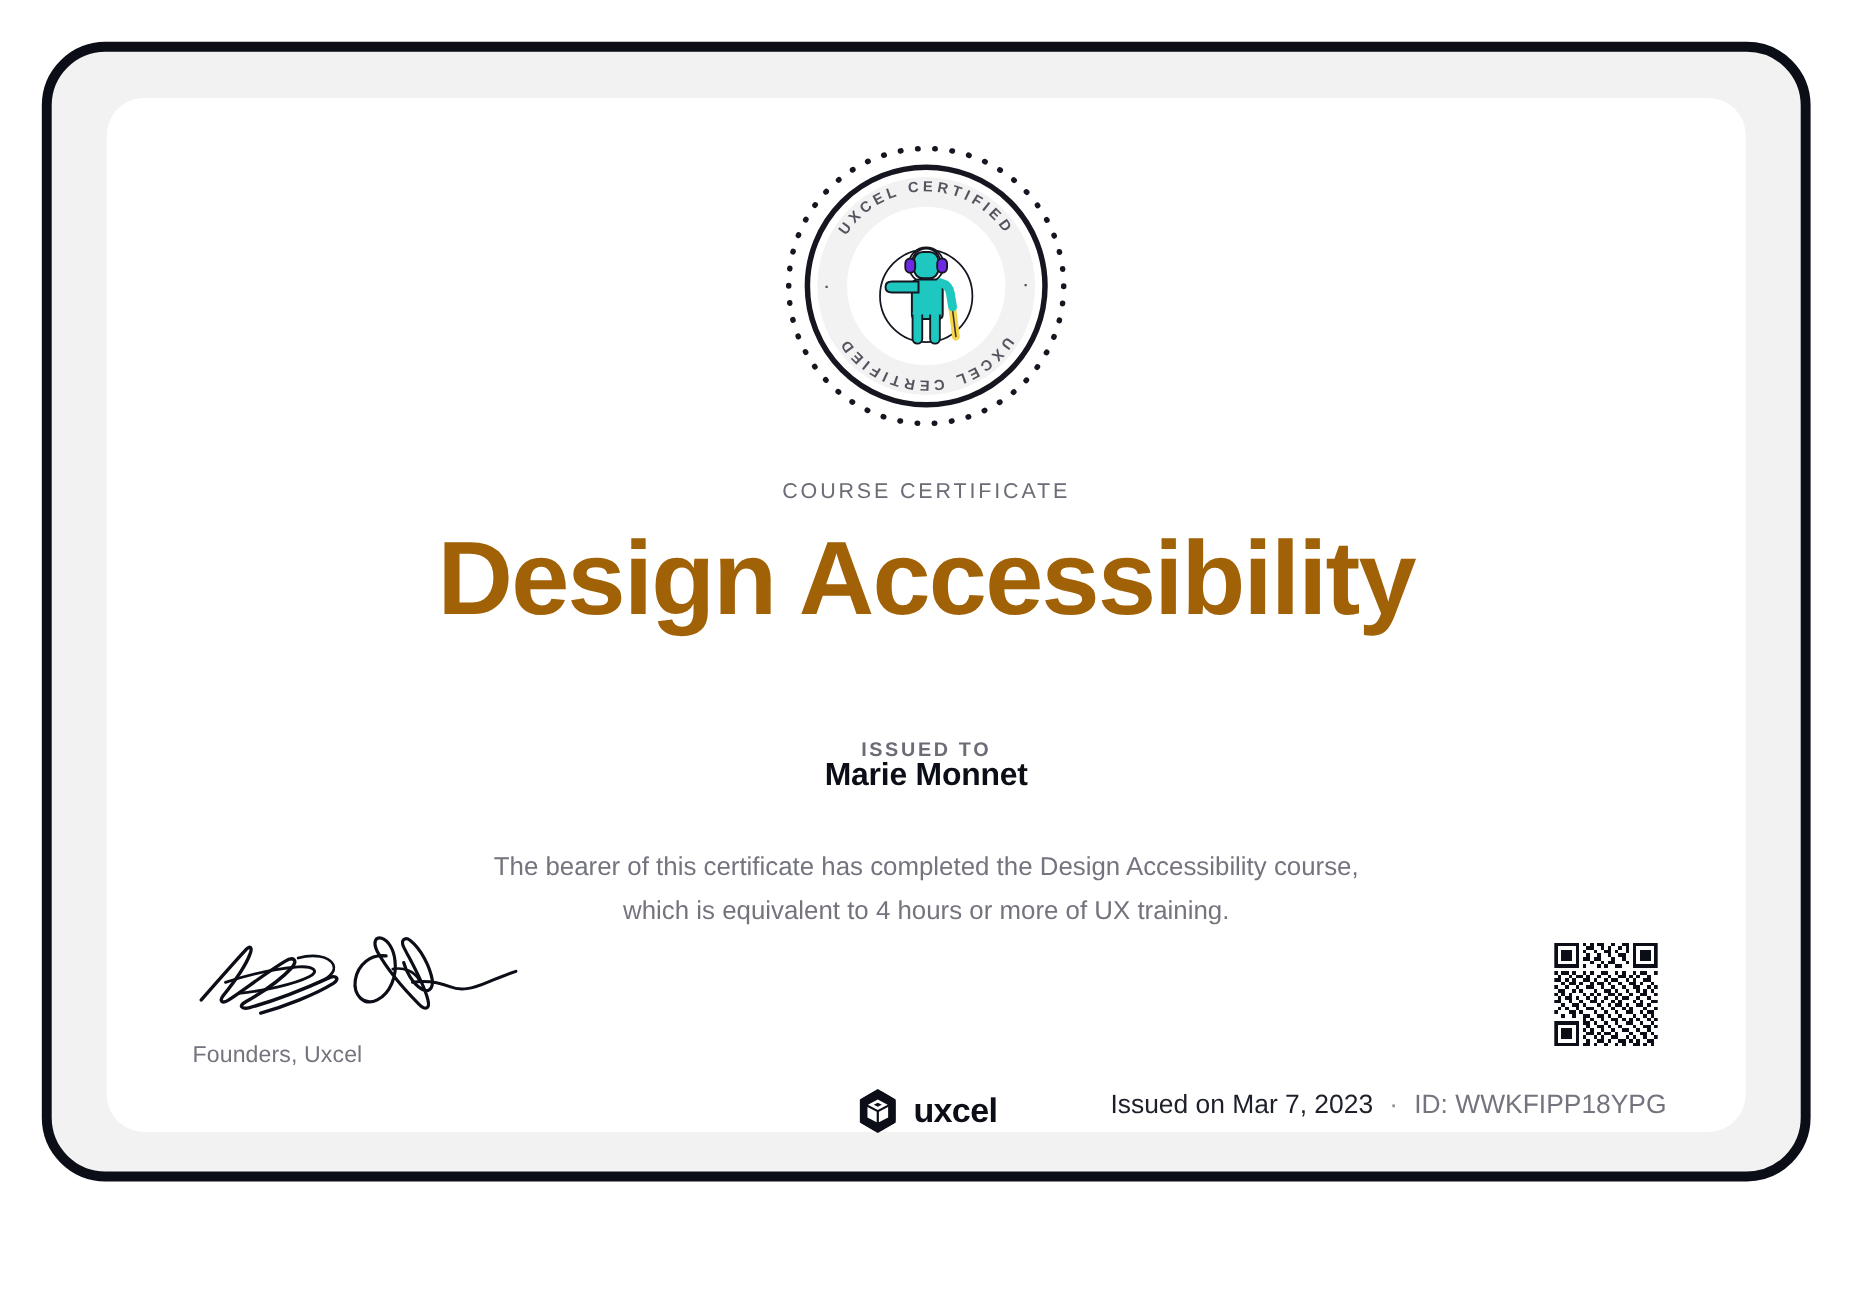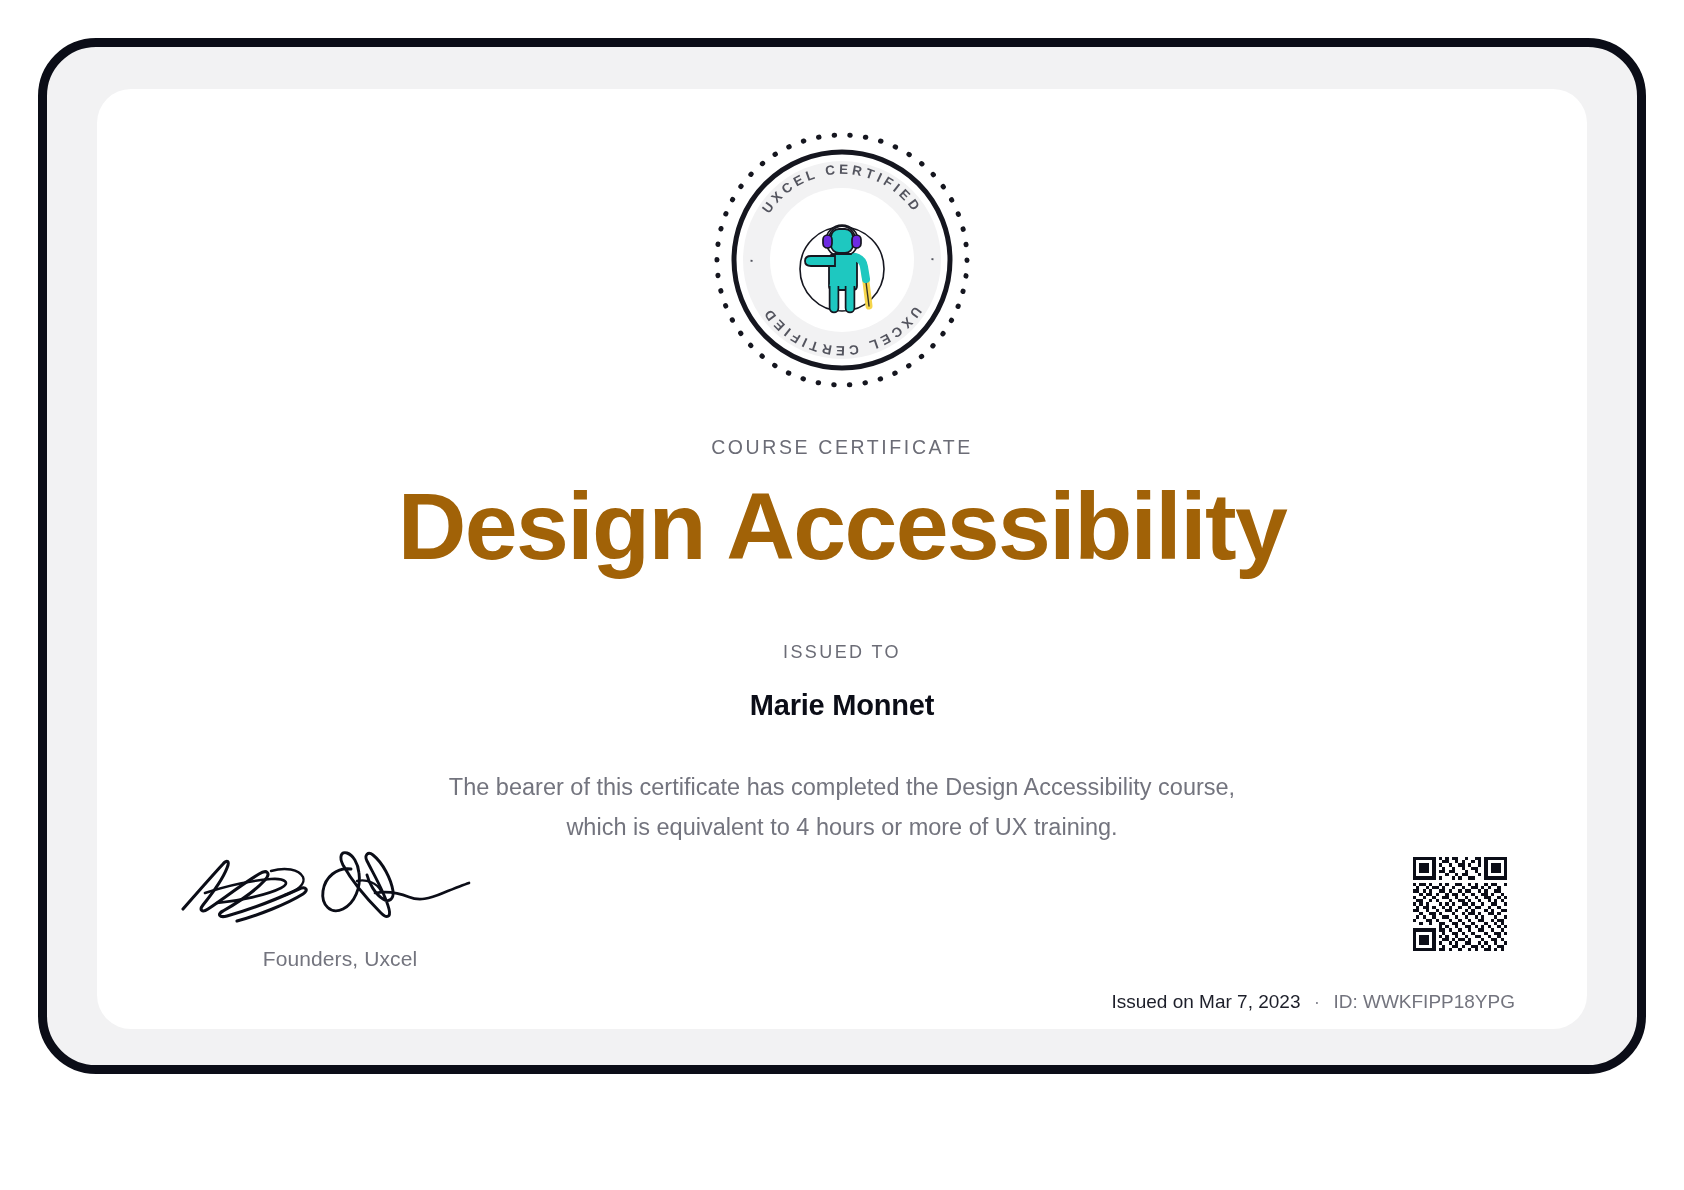--- a/index.html
+++ b/index.html
@@ -51,21 +51,21 @@
   .eyebrow {
     position: absolute;
     left: 0; right: 0;
     text-align: center;
     color: #6b6c76;
     font-size: 19.5px;
     font-weight: normal;
     letter-spacing: 2.6px;
   }
   .eyebrow.course { top: 347px; }
-  .eyebrow.issued { top: 553px; font-size: 18px; letter-spacing: 2.4px; font-weight: normal; }
+  .eyebrow.issued { top: 582px; font-size: 18px; letter-spacing: 2.4px; font-weight: bold; }
 
   .course-title {
     position: absolute;
     left: 0; right: 0;
     top: 388px;
     text-align: center;
     color: #a16207;
     font-size: 95px;
     font-weight: bold;
     letter-spacing: -1.6px;
@@ -101,21 +101,20 @@
     left: 78px;
     top: 758px;
     width: 330px;
   }
   .sig-art { width: 300px; height: 82px; display: block; }
   .sig-caption {
     margin-top: 18px;
     color: #73747e;
     font-size: 21px;
     letter-spacing: 0.1px;
-    text-align: center;
   }
 
   .brand {
     position: absolute;
     left: 0; right: 0;
     top: 900px;
     display: flex;
     justify-content: center;
     align-items: center;
     gap: 11px;
@@ -125,21 +124,21 @@
     color: #0b0d17;
     font-size: 31px;
     font-weight: bold;
     letter-spacing: -0.6px;
   }
 
   .issue-info {
     position: absolute;
     right: 72px;
     top: 902px;
-    font-size: 19px;
+    font-size: 24px;
     white-space: nowrap;
     text-align: right;
   }
   .issue-info .on-date { color: #1d1f2a; }
   .issue-info .dot-sep { color: #8b8c95; padding: 0 8px; }
   .issue-info .cert-id { color: #73747e; }
 
   .qr {
     position: absolute;
     right: 80px;
@@ -249,20 +248,39 @@
           <g fill="none" stroke="#0b0d17" stroke-linecap="round" stroke-linejoin="round">
 
             <path d="M 176 22 C 162 20 150 30 148 44 C 146 58 156 68 168 62 C 180 56 186 40 184 26 C 183 16 178 8 172 6 C 166 4 164 10 168 18 C 178 36 196 56 206 66 C 212 72 216 70 214 62 C 210 46 198 26 192 14 C 189 8 193 4 198 8 C 208 16 216 32 218 44 C 219 52 214 56 208 52 C 200 47 194 36 192 28" stroke-width="2.9"></path>
             <path d="M 200 46 C 212 44 224 46 234 50 C 244 54 254 52 268 46 C 278 42 288 38 294 36" stroke-width="2.7"></path>
             <path d="M 182 34 C 192 32 202 36 206 44" stroke-width="2.3"></path>
           </g>
         </svg>
         <div class="sig-caption">Founders, Uxcel</div>
       </div>
 
+      <div class="brand">
+        <svg class="brand-mark" viewBox="0 0 42 42" aria-hidden="true">
+          <path d="M 21 1 L 37.3 10.5 L 37.3 31.5 L 21 41 L 4.7 31.5 L 4.7 10.5 Z" fill="#0b0d17" rx="4"></path>
+          <path d="M 21 2.6 C 23 2.6 24.6 3.4 26 4.2 L 34.6 9.2 C 36.4 10.3 37 11.6 37 13.6
+                   L 37 28.4 C 37 30.4 36.4 31.7 34.6 32.8 L 26 37.8 C 24.6 38.6 23 39.4 21 39.4
+                   C 19 39.4 17.4 38.6 16 37.8 L 7.4 32.8 C 5.6 31.7 5 30.4 5 28.4
+                   L 5 13.6 C 5 11.6 5.6 10.3 7.4 9.2 L 16 4.2 C 17.4 3.4 19 2.6 21 2.6 Z" fill="#0b0d17"></path>
+
+          <g fill="#ffffff">
+            <path d="M 21 10.5 L 30 15.3 L 21 20.1 L 12 15.3 Z"></path>
+            <path d="M 11.6 17.3 L 20 21.7 L 20 31.2 L 11.6 26.8 Z"></path>
+            <path d="M 22 21.7 L 30.4 17.3 L 30.4 26.8 L 22 31.2 Z"></path>
+          </g>
+          <g fill="#0b0d17">
+            <path d="M 21 13.6 L 24.6 15.4 L 21 17.2 L 17.4 15.4 Z"></path>
+          </g>
+        </svg>
+        <div class="brand-name">uxcel</div>
+      </div>
 
       <div class="issue-info">
         <span class="on-date">Issued on Mar 7, 2023</span>
         <span class="dot-sep">·</span>
         <span class="cert-id">ID: WWKFIPP18YPG</span>
       </div>
 
       <div class="qr">
         <svg viewBox="0 0 29 29" width="94" height="94" shape-rendering="crispEdges" aria-hidden="true">
           <rect width="29" height="29" fill="#ffffff"></rect>

